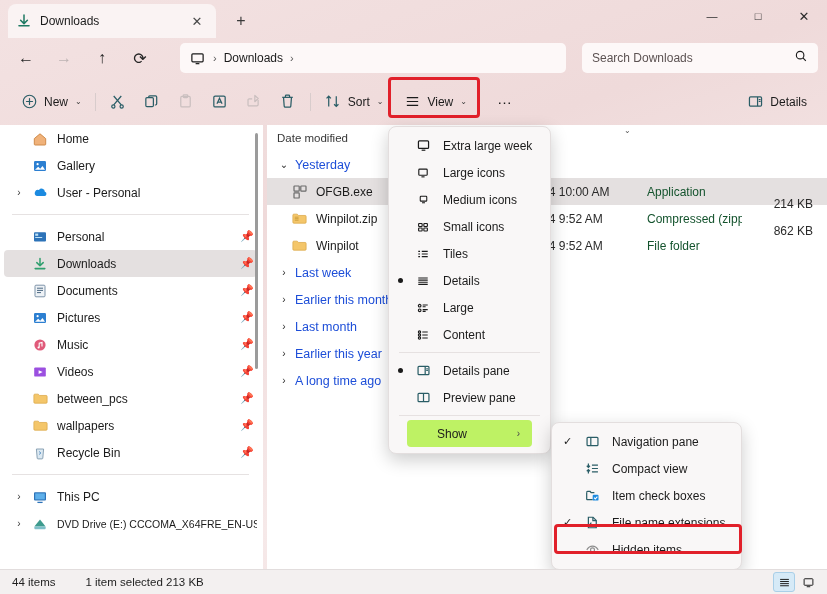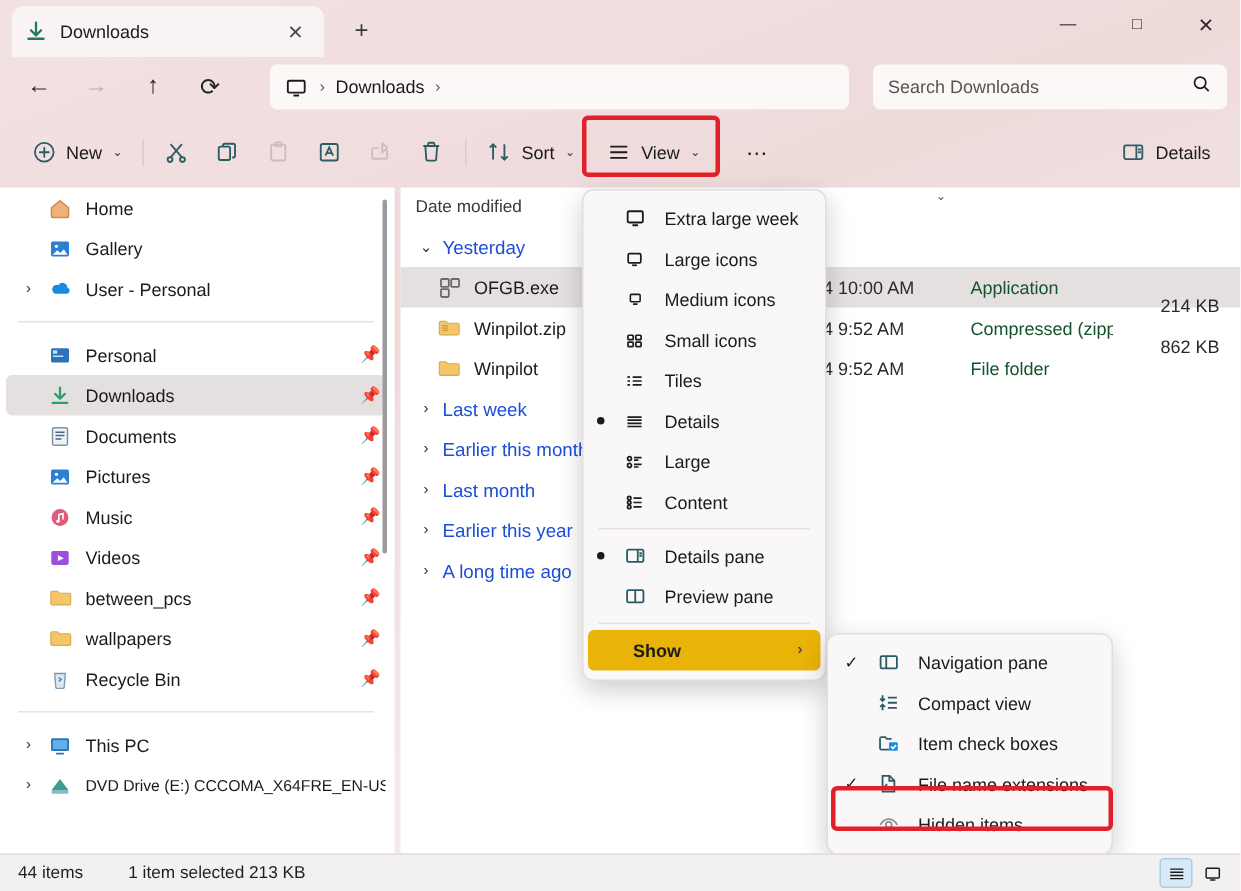--- a/index.html
+++ b/index.html
@@ -181,21 +181,21 @@
   }
   .mi { height: 27px; display: flex; align-items: center; position: relative; }
   .mi .bullet {
     position: absolute; left: 9px; width: 5px; height: 5px;
     border-radius: 50%; background: #1b1b1b;
   }
   .mi .mic { width: 20px; margin-left: 24px; display: flex;
              align-items: center; justify-content: center; flex: none; }
   .mi .mlbl { font-size: 12px; color: #1b1b1b; margin-left: 10px; }
   .mi .marrow { position: absolute; right: 12px; color: #4a4a4a; font-size: 10px; }
-  .mi.highlight { background: #eab308; border-radius: 4px; margin: 0 3px; font-weight: bold; }
+  .mi.highlight { background: #bef264; border-radius: 4px; margin: 0 18px; }
   .mi.showrow .mlbl { margin-left: 30px; }
   .mdiv { height: 1px; background: #e6e1e1; margin: 4px 10px; }
 
   
   .submenu {
     position: absolute; left: 551px; top: 422px; width: 191px;
     background: #f9f7f7; border: 1px solid #e3dede; border-radius: 8px;
     box-shadow: 0 6px 18px rgba(0,0,0,.20); padding: 5px 0 6px 0;
   }
   .smi { height: 27px; display: flex; align-items: center; position: relative; }

